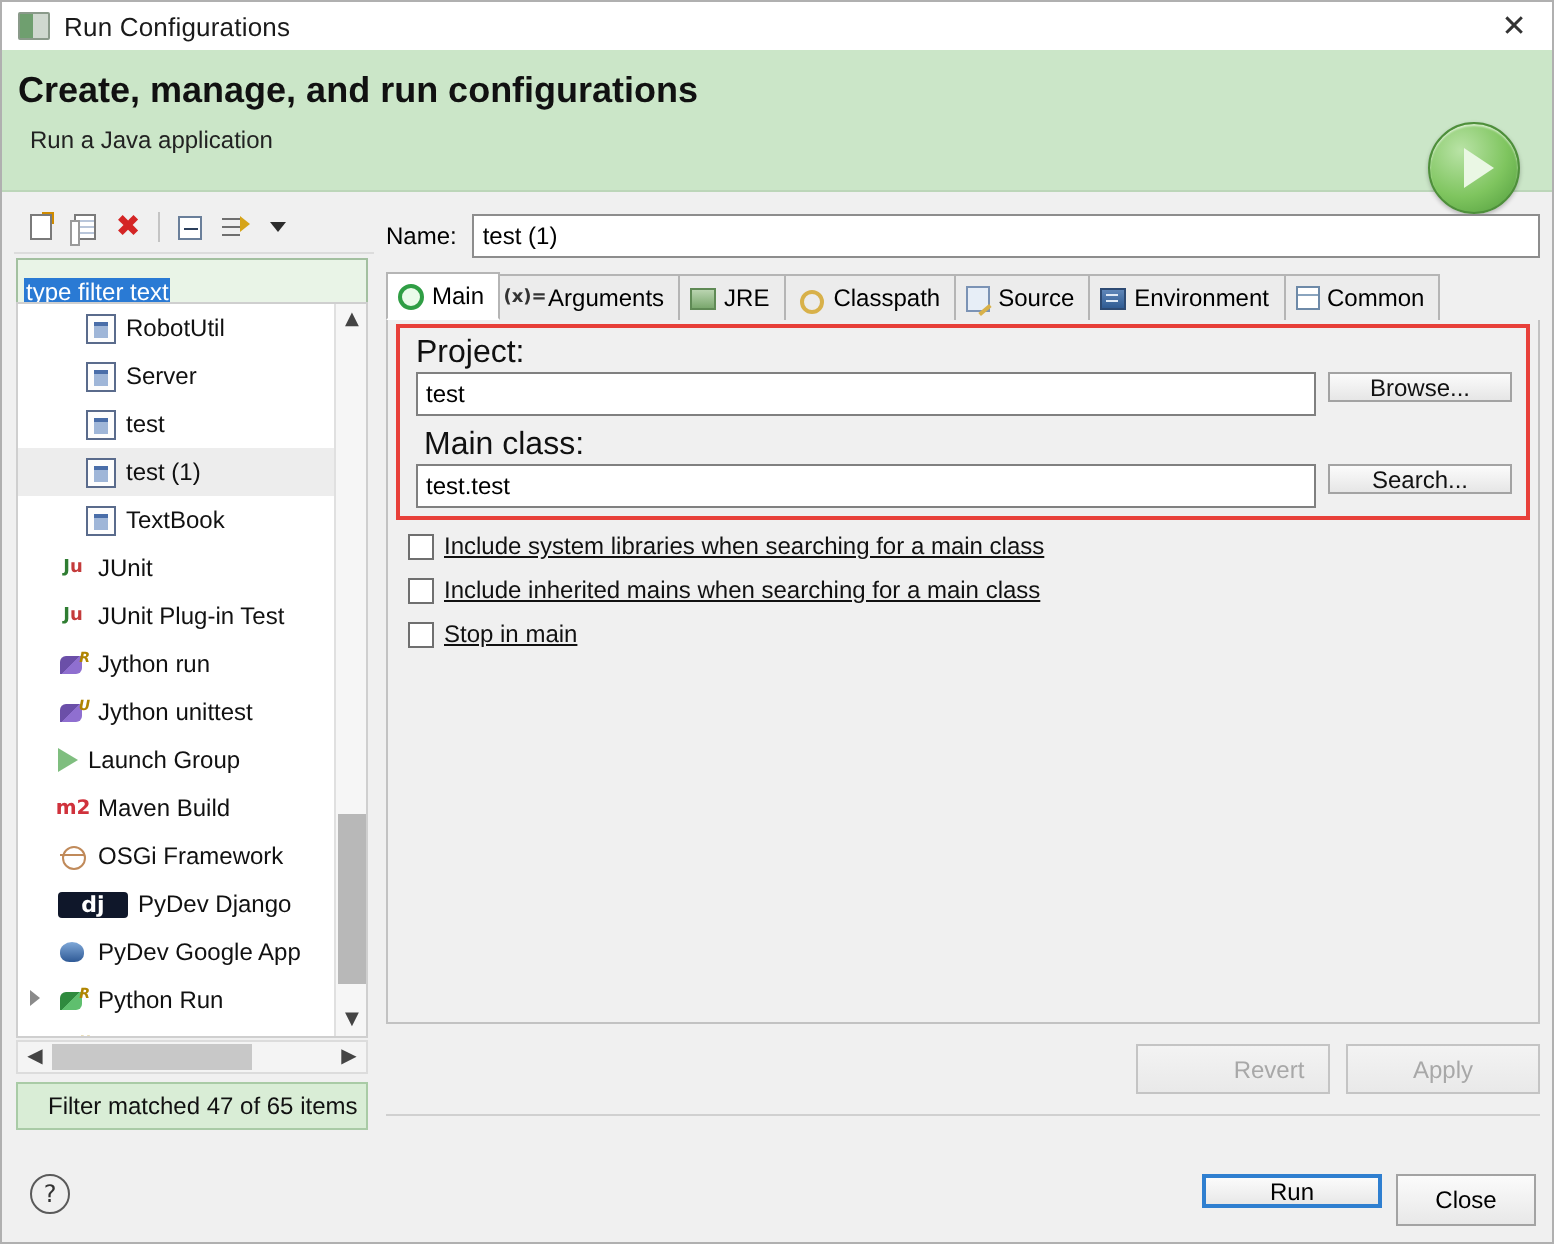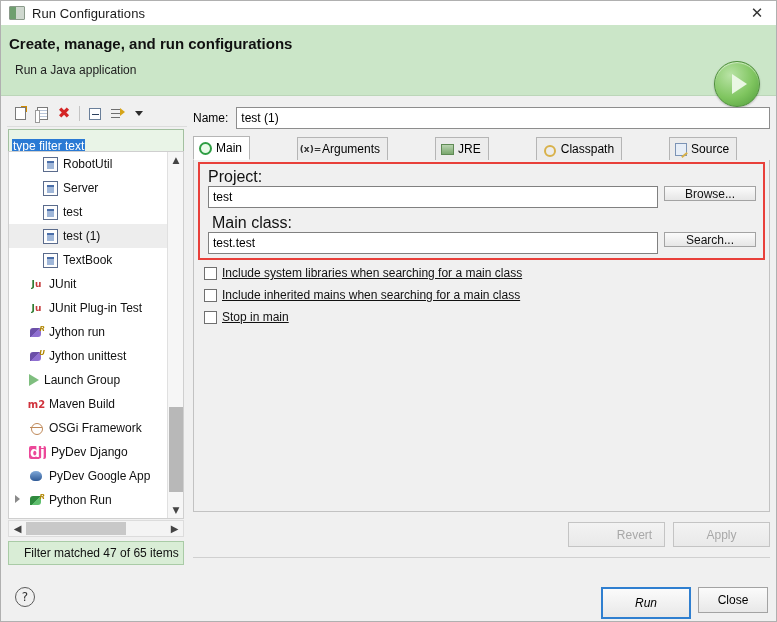--- a/index.html
+++ b/index.html
@@ -49,21 +49,21 @@
 
   
   .header {
     position: absolute; left: 0; top: 24px;
     width: 775px; height: 71px;
     background: #cbe6c8;
     border-bottom: 1px solid #bcd6b9;
   }
   .header-title {
     position: absolute; left: 8px; top: 10px;
-    font-size: 15px; font-weight: bold; color: #111;
+    font-size: 18px; font-weight: bold; color: #111;
   }
   .header-sub {
     position: absolute; left: 14px; top: 38px;
     font-size: 12px; color: #222;
   }
   .header-play {
     position: absolute; right: 16px; top: 36px;
     width: 46px; height: 46px;
     border-radius: 50%;
     background: radial-gradient(circle at 35% 30%, #b9e3a6 0%, #7fc55f 55%, #4e9a3a 100%);
@@ -238,22 +238,22 @@
   .ic-osgi::before {
     content: ""; position: absolute; left: 2px; top: 2px;
     width: 10px; height: 10px; border: 1px solid #c08a5a; border-radius: 50%;
   }
   .ic-osgi::after {
     content: ""; position: absolute; left: 1px; top: 6px;
     width: 12px; height: 1px; background: #c08a5a;
     box-shadow: 0 0 0 0 transparent;
   }
   .ic-dj {
-    background: #ec4899; color: #fff; border-radius: 2px;
-    width: 17px; height: 13px; font-size: 14px;
+    background: #0f172a; color: #fff; border-radius: 2px;
+    width: 35px; height: 13px; font-size: 11px;
   }
   .ic-gapp {
     position: relative;
   }
   .ic-gapp::before {
     content: ""; position: absolute; left: 1px; top: 2px;
     width: 12px; height: 10px;
     background: linear-gradient(#7fa8d8, #2f5a96);
     border-radius: 50% 50% 40% 40%;
   }
@@ -331,21 +331,20 @@
     font-size: 12px; padding: 0 4px;
     font-family: "Liberation Sans", sans-serif;
     color: #000;
   }
 
   .tabs {
     position: absolute; left: 0; top: 36px;
     width: 577px; height: 24px;
     display: flex; align-items: flex-end;
     border-bottom: 1px solid #9b9b9b;
-    gap: 48px;
   }
   .tab {
     height: 23px;
     display: flex; align-items: center;
     padding: 0 7px 0 5px;
     font-size: 12px;
     background: #ececec;
     border: 1px solid #b5b5b5; border-bottom: none;
     margin-right: -1px;
     cursor: pointer;
@@ -472,25 +471,25 @@
     position: absolute; left: 14px; top: 586px;
     width: 20px; height: 20px;
     border: 1px solid #5a5a5a; border-radius: 50%;
     display: flex; align-items: center; justify-content: center;
     font-size: 12px; color: #333;
     font-family: "DejaVu Sans", sans-serif;
     cursor: pointer;
   }
   .btn-run {
     position: absolute; right: 85px; top: 586px;
-    width: 90px; height: 32px;
+    width: 90px; height: 17px;
     background: linear-gradient(#fbfbfb, #e8e8e8);
     border: 2px solid #2f7fd0;
     display: flex; align-items: center; justify-content: center;
-    font-size: 12px; cursor: pointer; font-style: italic;
+    font-size: 12px; cursor: pointer;
   }
   .btn-close {
     position: absolute; right: 8px; top: 586px;
     width: 70px; height: 26px;
     background: linear-gradient(#fbfbfb, #e8e8e8);
     border: 1px solid #a3a3a3;
     display: flex; align-items: center; justify-content: center;
     font-size: 12px; cursor: pointer;
   }
 </style>

